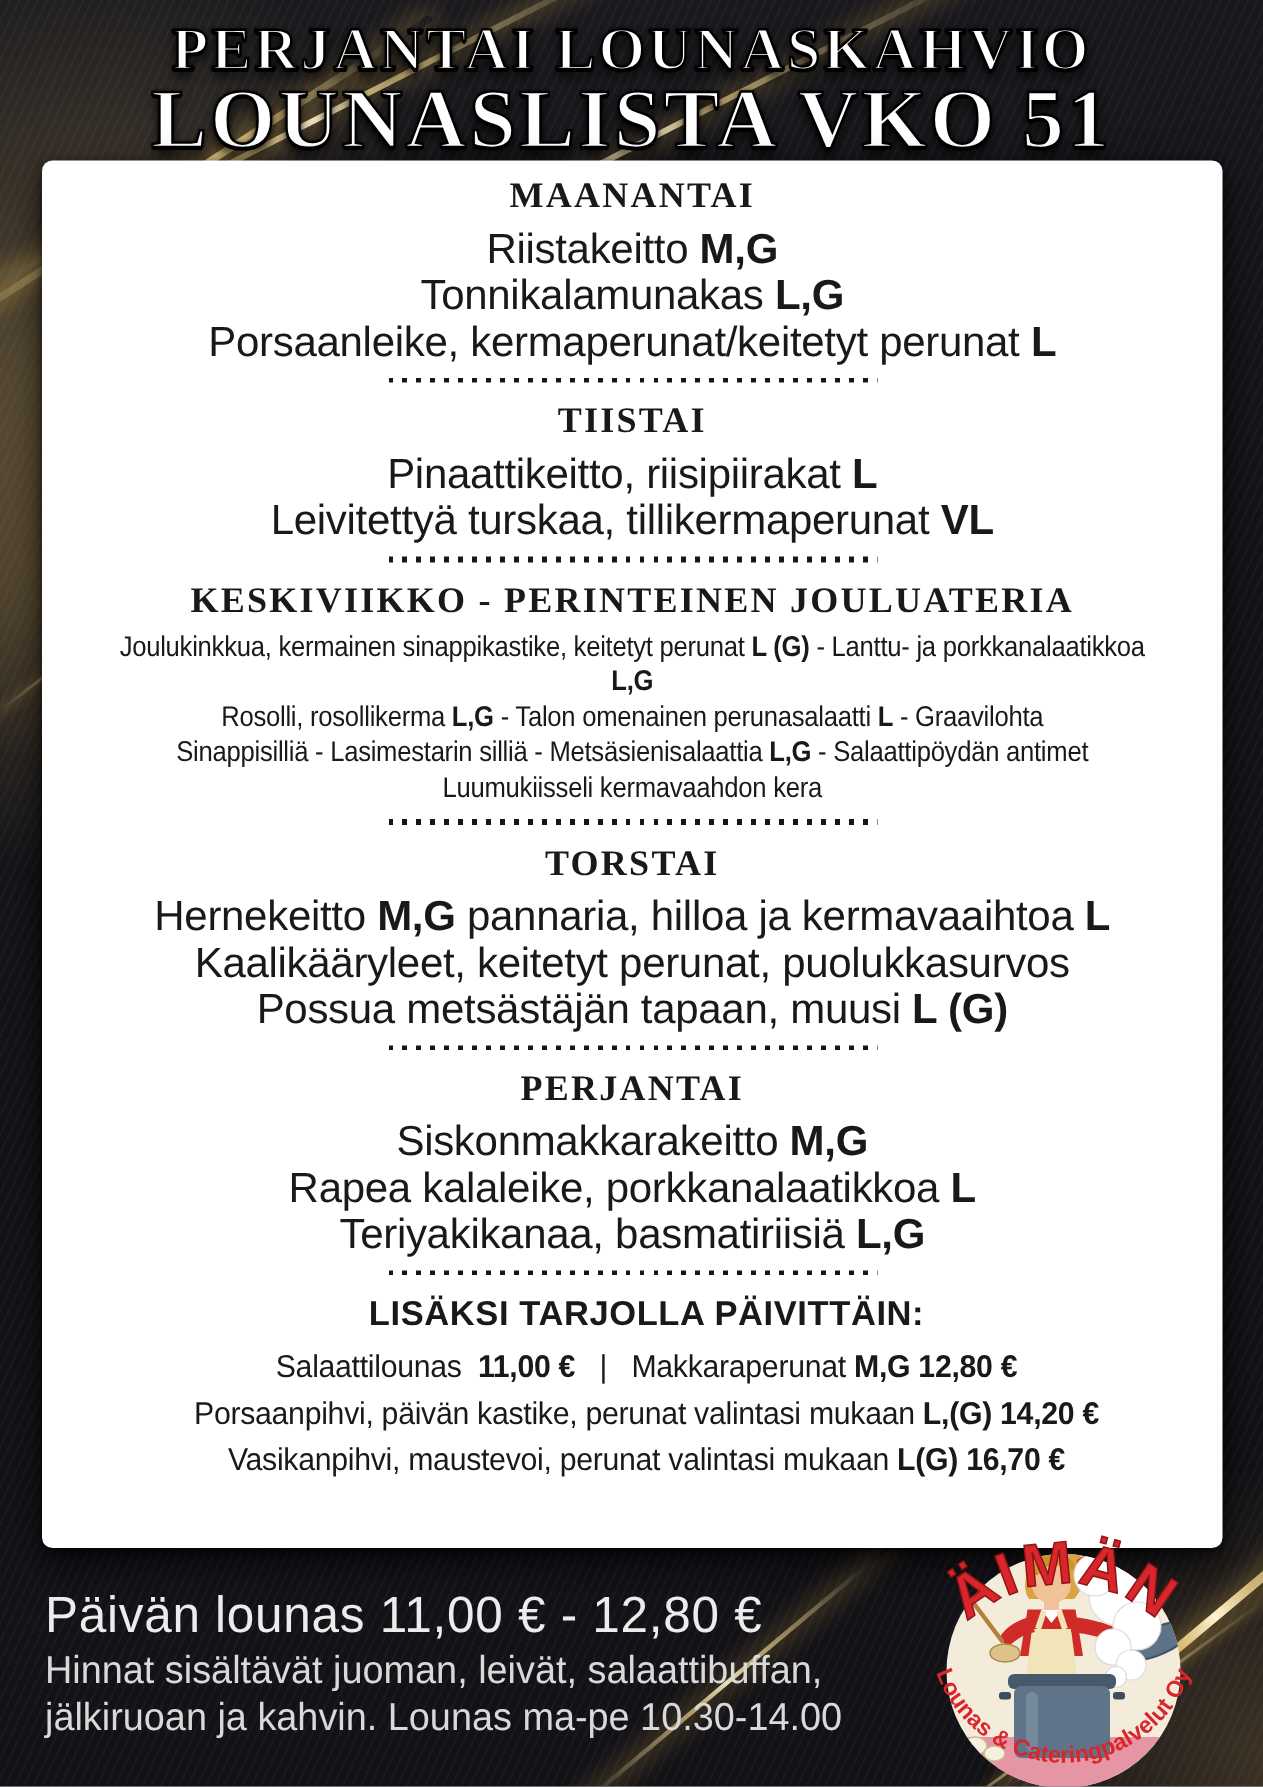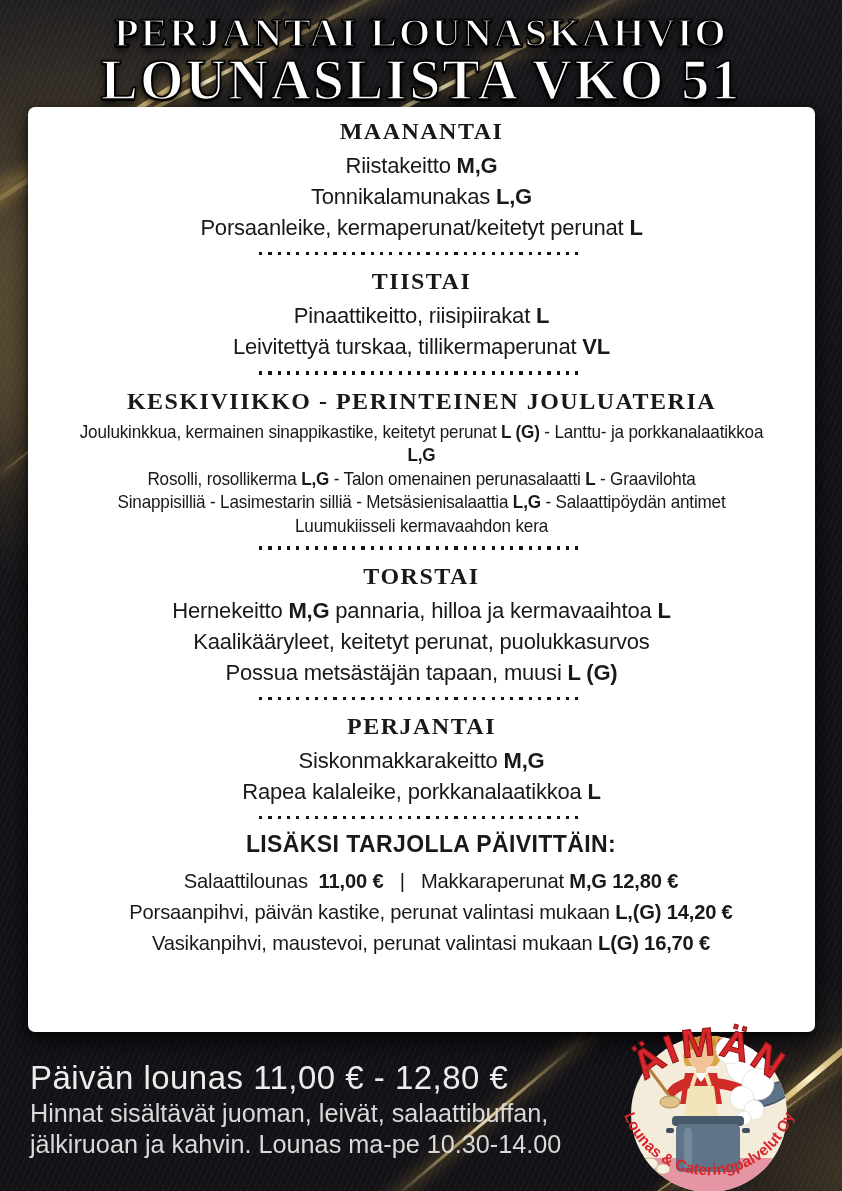--- a/index.html
+++ b/index.html
@@ -43,21 +43,21 @@
   .title-1{top:9px;font-size:40px;letter-spacing:2px;}
   .title-2{top:48px;font-size:56px;letter-spacing:2px;}
 
   
   .card{position:absolute;left:28px;top:107px;width:787px;height:925px;
     background:#ffffff;border-radius:7px;
     box-shadow:0 10px 26px rgba(0,0,0,.7), 0 2px 6px rgba(0,0,0,.55);
     text-align:center;color:#191919;padding-top:8px;box-sizing:border-box;overflow:hidden;}
   .day-title{font-family:"Liberation Serif",serif;font-weight:700;font-size:24px;line-height:29px;
     letter-spacing:1.5px;margin:2px 0 4px;}
-  .menu-line{margin:0;font-size:22px;line-height:31px;white-space:pre-wrap;letter-spacing:-.2px;}
+  .menu-line{margin:0;font-size:28px;line-height:31px;white-space:pre-wrap;letter-spacing:-.2px;}
   .day.compact .menu-line{font-size:19px;line-height:23.5px;transform:scaleX(.9);transform-origin:center;}
   .b{font-weight:700;}
   .dots{width:326px;height:3.4px;margin:9px auto 12px;
     background:repeating-linear-gradient(90deg,#161616 0 3.2px,rgba(0,0,0,0) 3.2px 9.3px);}
   .daily{padding-left:19px;}
   .daily-heading{font-size:23px;font-weight:700;letter-spacing:.4px;margin:0 0 7px;}
   .daily .menu-line{font-size:21px;transform:scaleX(.96);transform-origin:center;}
 
   
   .footer{position:absolute;left:30px;top:1056px;color:#e4e4e4;text-align:left;
@@ -114,20 +114,21 @@
           <h2 class="day-title">TORSTAI</h2>
           <p class="menu-line"><span>Hernekeitto </span><span class="b">M,G</span><span> pannaria, hilloa ja kermavaaihtoa </span><span class="b">L</span></p>
           <p class="menu-line"><span>Kaalikääryleet, keitetyt perunat, puolukkasurvos</span></p>
           <p class="menu-line"><span>Possua metsästäjän tapaan, muusi </span><span class="b">L (G)</span></p>
           <div class="dots"></div>
         </section>
         <section class="day">
           <h2 class="day-title">PERJANTAI</h2>
           <p class="menu-line"><span>Siskonmakkarakeitto </span><span class="b">M,G</span></p>
           <p class="menu-line"><span>Rapea kalaleike, porkkanalaatikkoa </span><span class="b">L</span></p>
+          <p class="menu-line"><span>Teriyakikanaa, basmatiriisiä </span><span class="b">L,G</span></p>
           <div class="dots"></div>
         </section>
       </div>
     <div class="daily">
       <h2 class="daily-heading">LISÄKSI TARJOLLA PÄIVITTÄIN:</h2>
       <div>
           <p class="menu-line"><span>Salaattilounas  </span><span class="b">11,00 €</span><span>   |   Makkaraperunat </span><span class="b">M,G 12,80 €</span></p>
           <p class="menu-line"><span>Porsaanpihvi, päivän kastike, perunat valintasi mukaan </span><span class="b">L,(G) 14,20 €</span></p>
           <p class="menu-line"><span>Vasikanpihvi, maustevoi, perunat valintasi mukaan </span><span class="b">L(G) 16,70 €</span></p>
         </div>

